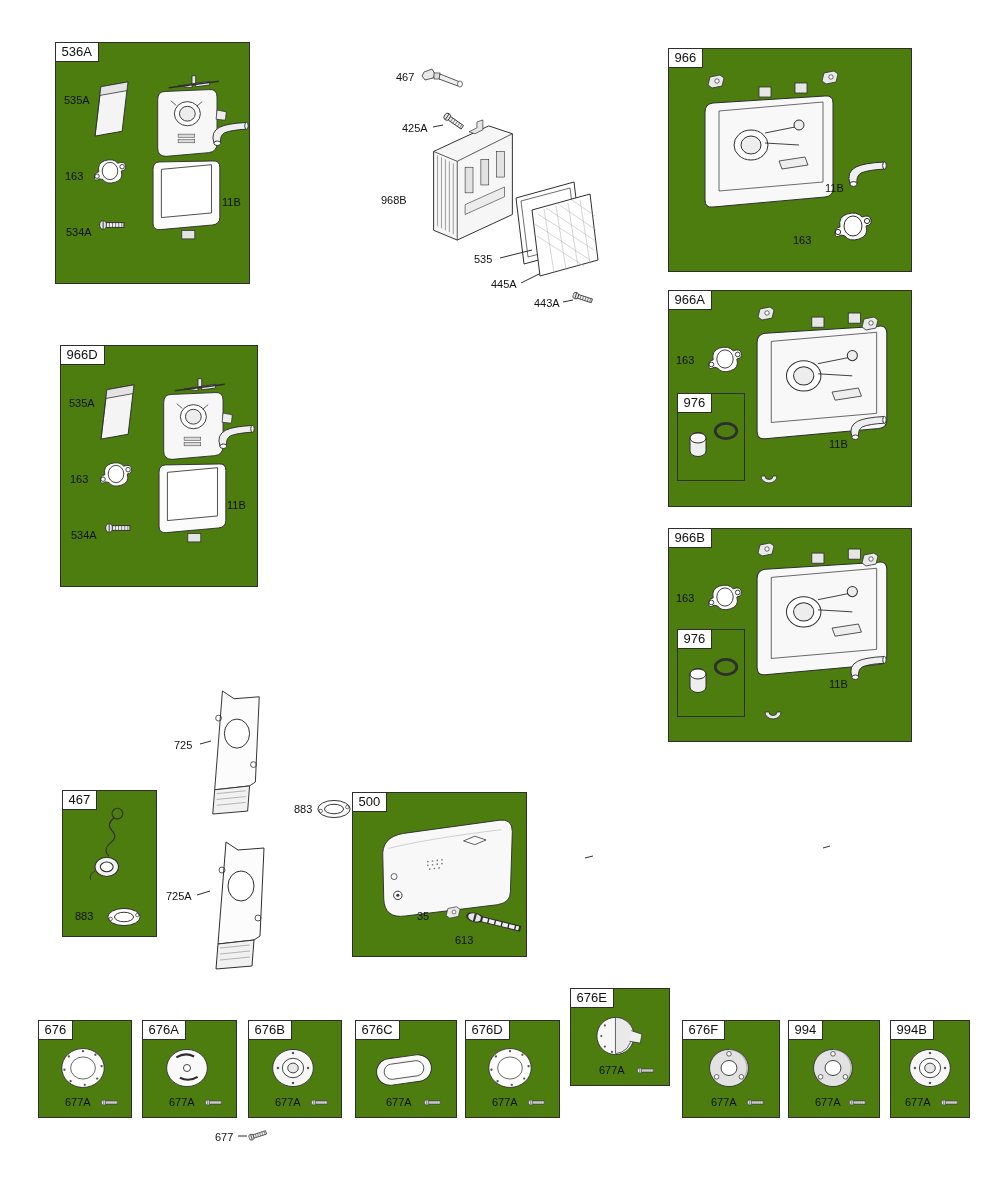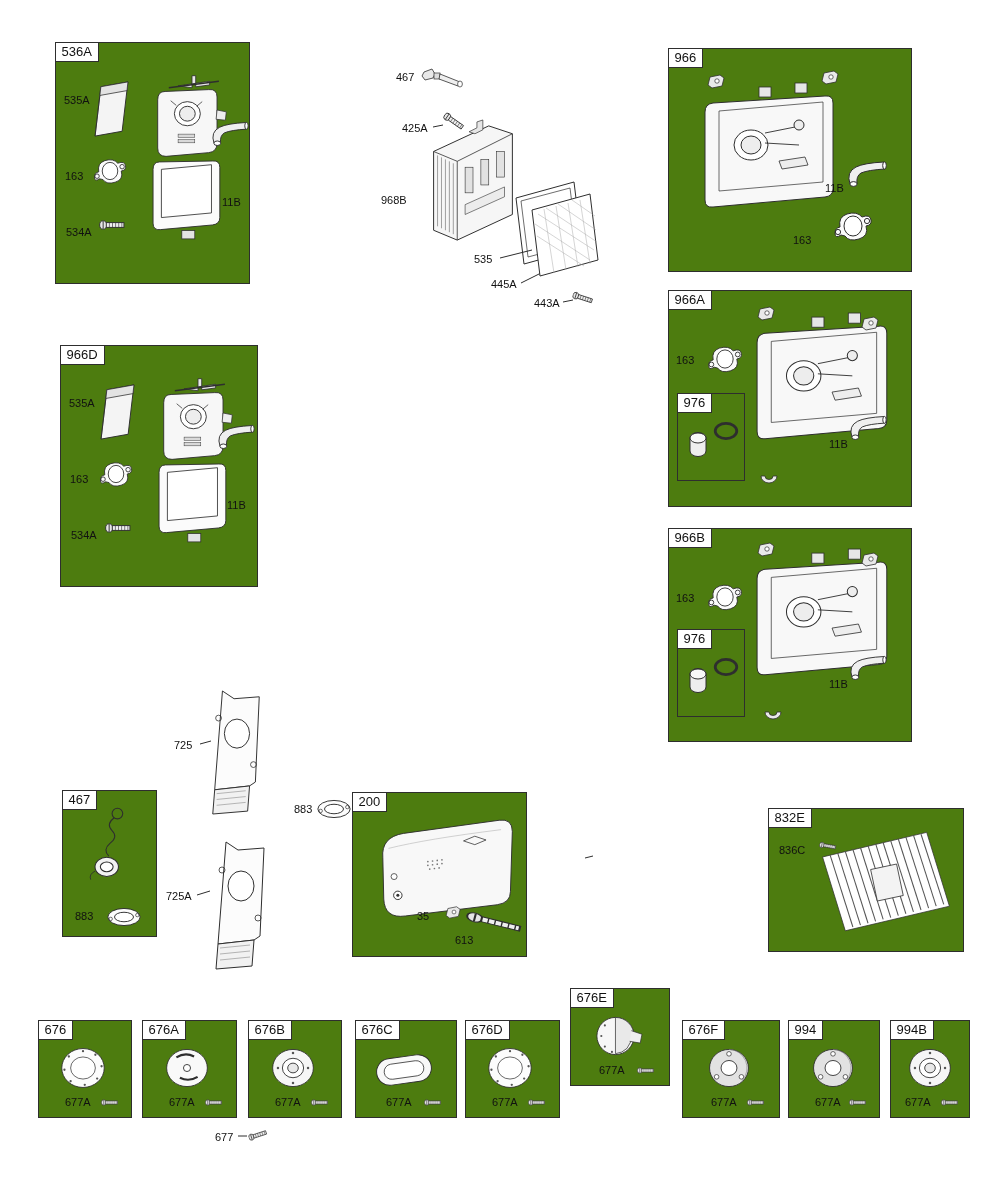--- a/index.html
+++ b/index.html
@@ -445,45 +445,35 @@
         <use href="#sym-ovalgasket"></use>
       </svg>
   </div>
 
   <span class="lbl" style="left:294px;top:802px">883</span>
   <svg class="draw" style="left:315px;top:796px" width="38" height="26" viewBox="0 0 40 24">
       <use href="#sym-ovalgasket"></use>
     </svg>
 
   <div class="pbox" style="left:352px;top:792px;width:173px;height:163px">
-    <div class="tab">200</div>
+    <div class="tab">500</div>
     <svg class="draw" style="left:12px;top:16px" width="152" height="122" viewBox="0 0 160 130">
         <use href="#sym-muffler"></use>
       </svg>
     <span class="lbl" style="left:64px;top:116px">35</span>
     <svg class="draw" style="left:90px;top:112px" width="22" height="14" viewBox="0 0 20 16">
         <use href="#sym-clip"></use>
       </svg>
     <span class="lbl" style="left:102px;top:140px">613</span>
     <svg class="draw" style="left:112px;top:124px;transform:rotate(14deg)" width="60" height="11" viewBox="0 0 26 10" preserveAspectRatio="none">
         <use href="#sym-screw"></use>
       </svg>
   </div>
 
 
-  <div class="pbox" style="left:768px;top:808px;width:194px;height:142px">
-    <div class="tab">832E</div>
-    <span class="lbl" style="left:10px;top:34px">836C</span>
-    <svg class="draw" style="left:50px;top:32px;transform:rotate(10deg)" width="18" height="10" viewBox="0 0 26 10">
-        <use href="#sym-screw"></use>
-      </svg>
-    <svg class="draw" style="left:46px;top:18px" width="142" height="112" viewBox="0 0 150 115">
-        <use href="#sym-screen"></use>
-      </svg>
-  </div>
 
   <div class="pbox" style="left:38px;top:1020px;width:92px;height:96px">
     <div class="tab">676</div>
     <svg class="draw" style="left:18px;top:24px" width="52" height="46" viewBox="0 0 56 52">
         <use href="#sym-cover-a"></use>
       </svg>
     <span class="lbl" style="left:26px;top:74px">677A</span>
     <svg class="draw" style="left:62px;top:77px" width="18" height="9" viewBox="0 0 26 10">
         <use href="#sym-screw"></use>
       </svg>

